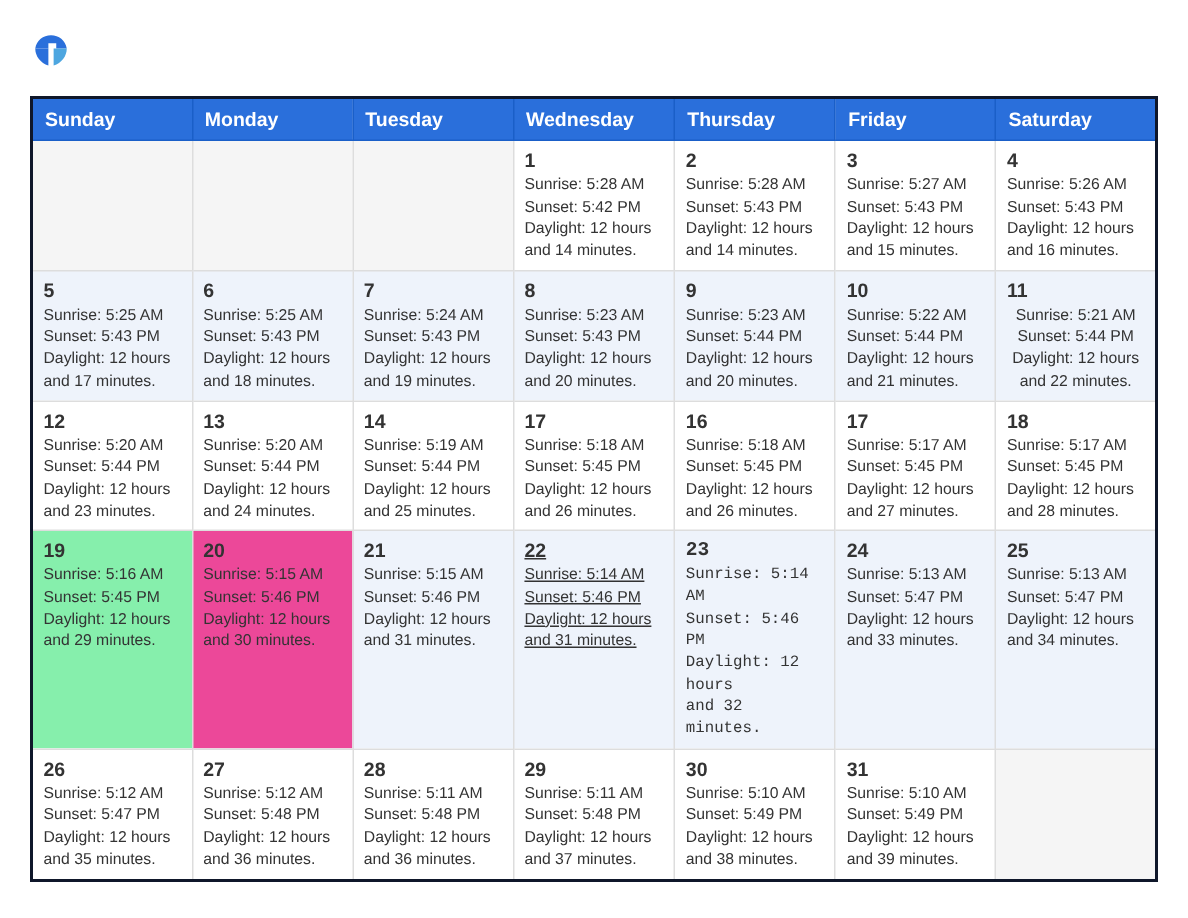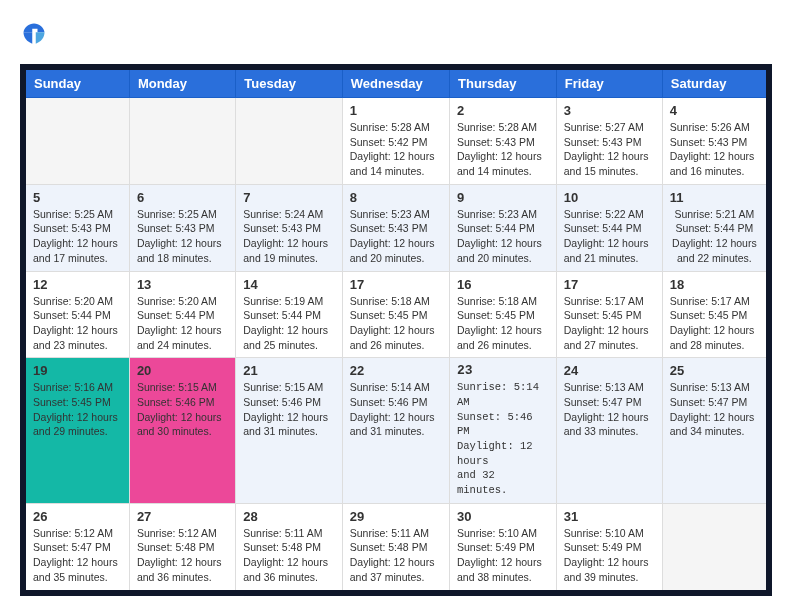--- a/index.html
+++ b/index.html
@@ -41,21 +41,21 @@
       color: #333;
       line-height: 1.1;
     }
     .location {
       font-size: 16px;
       color: #555;
     }
     .calendar {
       width: 100%;
       border-collapse: collapse;
-      border: 6px solid #0f172a;
+      border: 2px solid #0f172a;
     }
     .calendar th {
       background: #2a6fdb;
       color: #fff;
       text-align: left;
       padding: 6px 8px;
       font-size: 13px;
       font-weight: bold;
       border: 1px solid #1a5fc8;
     }
@@ -250,42 +250,42 @@
         </td>
         <td>
           <span class="day-number">18</span>
           <div class="day-info" style="white-space: pre-line;">Sunrise: 5:17 AM
 Sunset: 5:45 PM
 Daylight: 12 hours
 and 28 minutes.</div>
         </td>
       </tr>
       <tr>
-        <td style="background: #14b8a6;">
+        <td style="background: #86efac;">
           <span class="day-number">19</span>
           <div class="day-info" style="white-space: pre-line;">Sunrise: 5:16 AM
 Sunset: 5:45 PM
 Daylight: 12 hours
 and 29 minutes.</div>
         </td>
         <td style="background: #ec4899;">
           <span class="day-number">20</span>
           <div class="day-info" style="white-space: pre-line;">Sunrise: 5:15 AM
 Sunset: 5:46 PM
 Daylight: 12 hours
 and 30 minutes.</div>
         </td>
         <td style="background: rgb(238, 243, 251);">
           <span class="day-number">21</span>
           <div class="day-info" style="white-space: pre-line;">Sunrise: 5:15 AM
 Sunset: 5:46 PM
 Daylight: 12 hours
 and 31 minutes.</div>
         </td>
-        <td style="background: rgb(238, 243, 251);">
+        <td style="background: rgb(238, 243, 251); text-decoration: underline;">
           <span class="day-number">22</span>
           <div class="day-info" style="white-space: pre-line;">Sunrise: 5:14 AM
 Sunset: 5:46 PM
 Daylight: 12 hours
 and 31 minutes.</div>
         </td>
         <td style="background: rgb(238, 243, 251); font-family: Liberation Mono, monospace;">
           <span class="day-number">23</span>
           <div class="day-info" style="white-space: pre-line;">Sunrise: 5:14 AM
 Sunset: 5:46 PM

